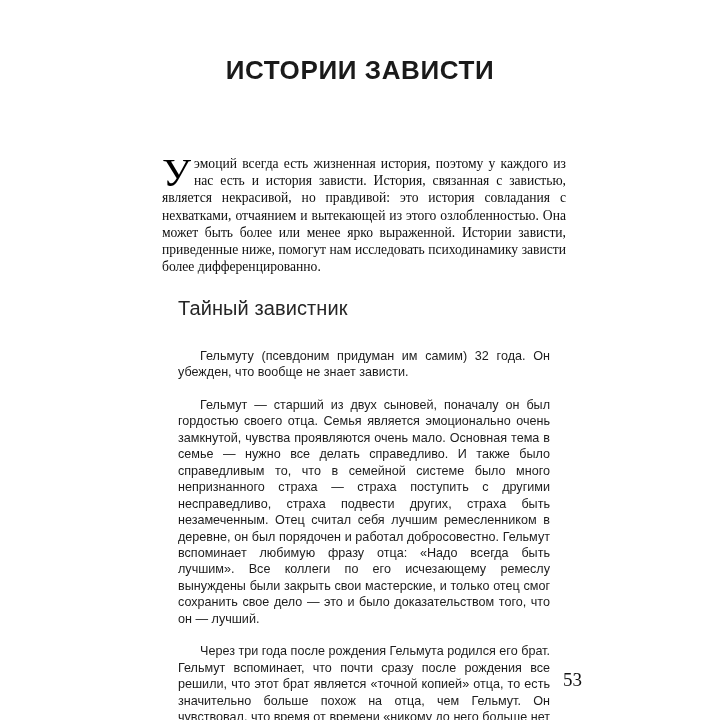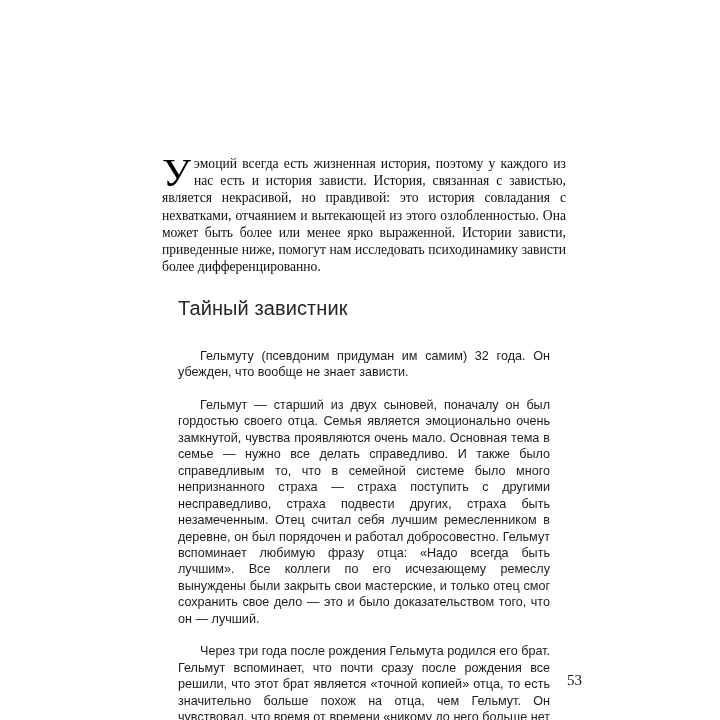--- a/index.html
+++ b/index.html
@@ -100,30 +100,31 @@
     text-indent: 22px;
     hyphens: manual;
   }
 
   
   .folio {
     position: absolute;
     right: 138px;
     top: 672px;
     font-family: "Liberation Serif", serif;
-    font-size: 15px;
+    font-size: 19px;
     color: #111111;
     line-height: 16px;
   }
 </style>
 </head>
 <body>
 
 <div class="page">
 
+  <h1 class="chapter-title">ИСТОРИИ ЗАВИСТИ</h1>
 
   <div class="text-column">
     <p class="lead-para"><span class="dropcap">У</span><span>эмоций всегда есть жизненная история, поэтому у каждого из нас есть и история зависти. История, связанная с завистью, является некрасивой, но правдивой: это история совладания с нехватками, отчаянием и вытекающей из этого озлобленностью. Она может быть более или менее ярко выраженной. Истории зависти, приведенные ниже, помогут нам исследовать психодинамику зависти более дифференцированно.</span></p>
   </div>
 
   <h2 class="section-heading">Тайный завистник</h2>
 
   <div class="body-block">
     <p>Гельмуту (псевдоним придуман им самим) 32 года. Он убежден, что вообще не знает зависти.</p>
     <p>Гельмут — старший из двух сыновей, поначалу он был гордостью своего отца. Семья является эмоционально очень замкнутой, чувства проявляются очень мало. Основная тема в семье — нужно все делать справедливо. И также было справедливым то, что в семейной системе было много непризнанного страха — страха поступить с другими несправедливо, страха подвести других, страха быть незамеченным. Отец считал себя лучшим ремесленником в деревне, он был порядочен и работал добросовестно. Гельмут вспоминает любимую фразу отца: «Надо всегда быть лучшим». Все коллеги по его исчезающему ремеслу вынуждены были закрыть свои мастерские, и только отец смог сохранить свое дело — это и было доказательством того, что он — лучший.</p>

